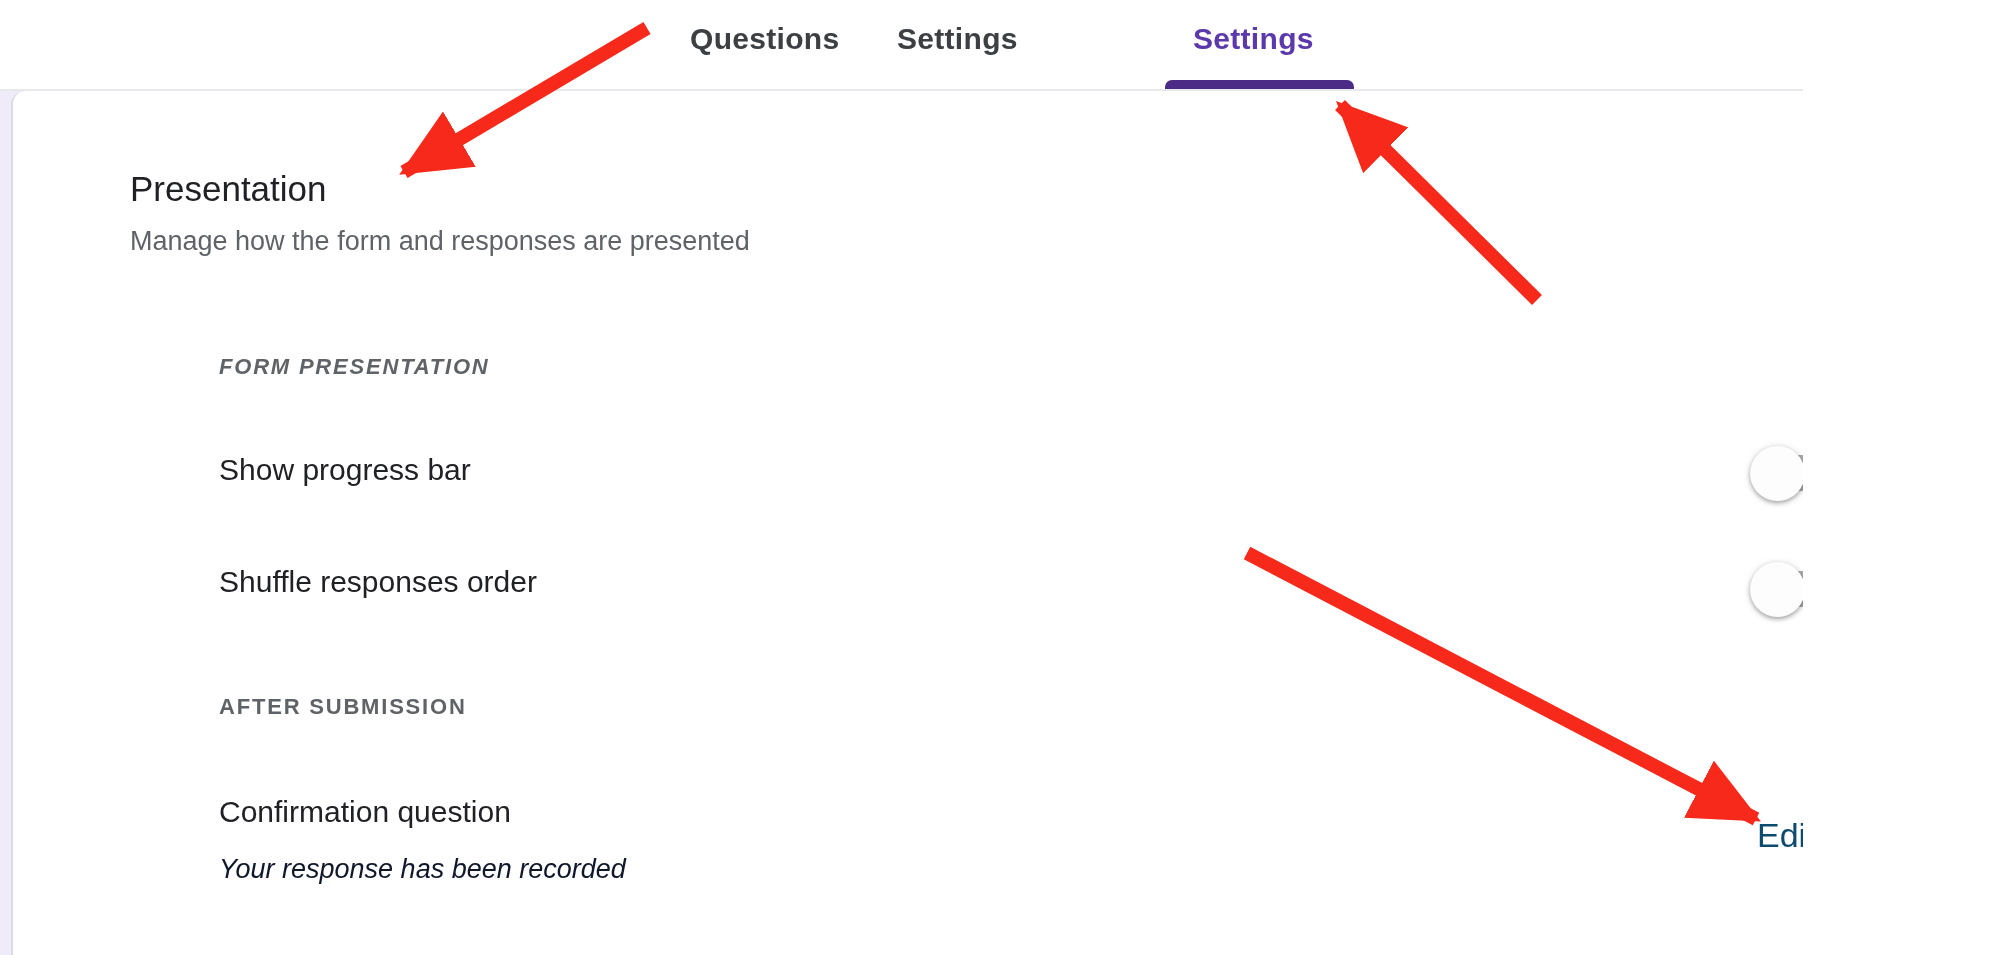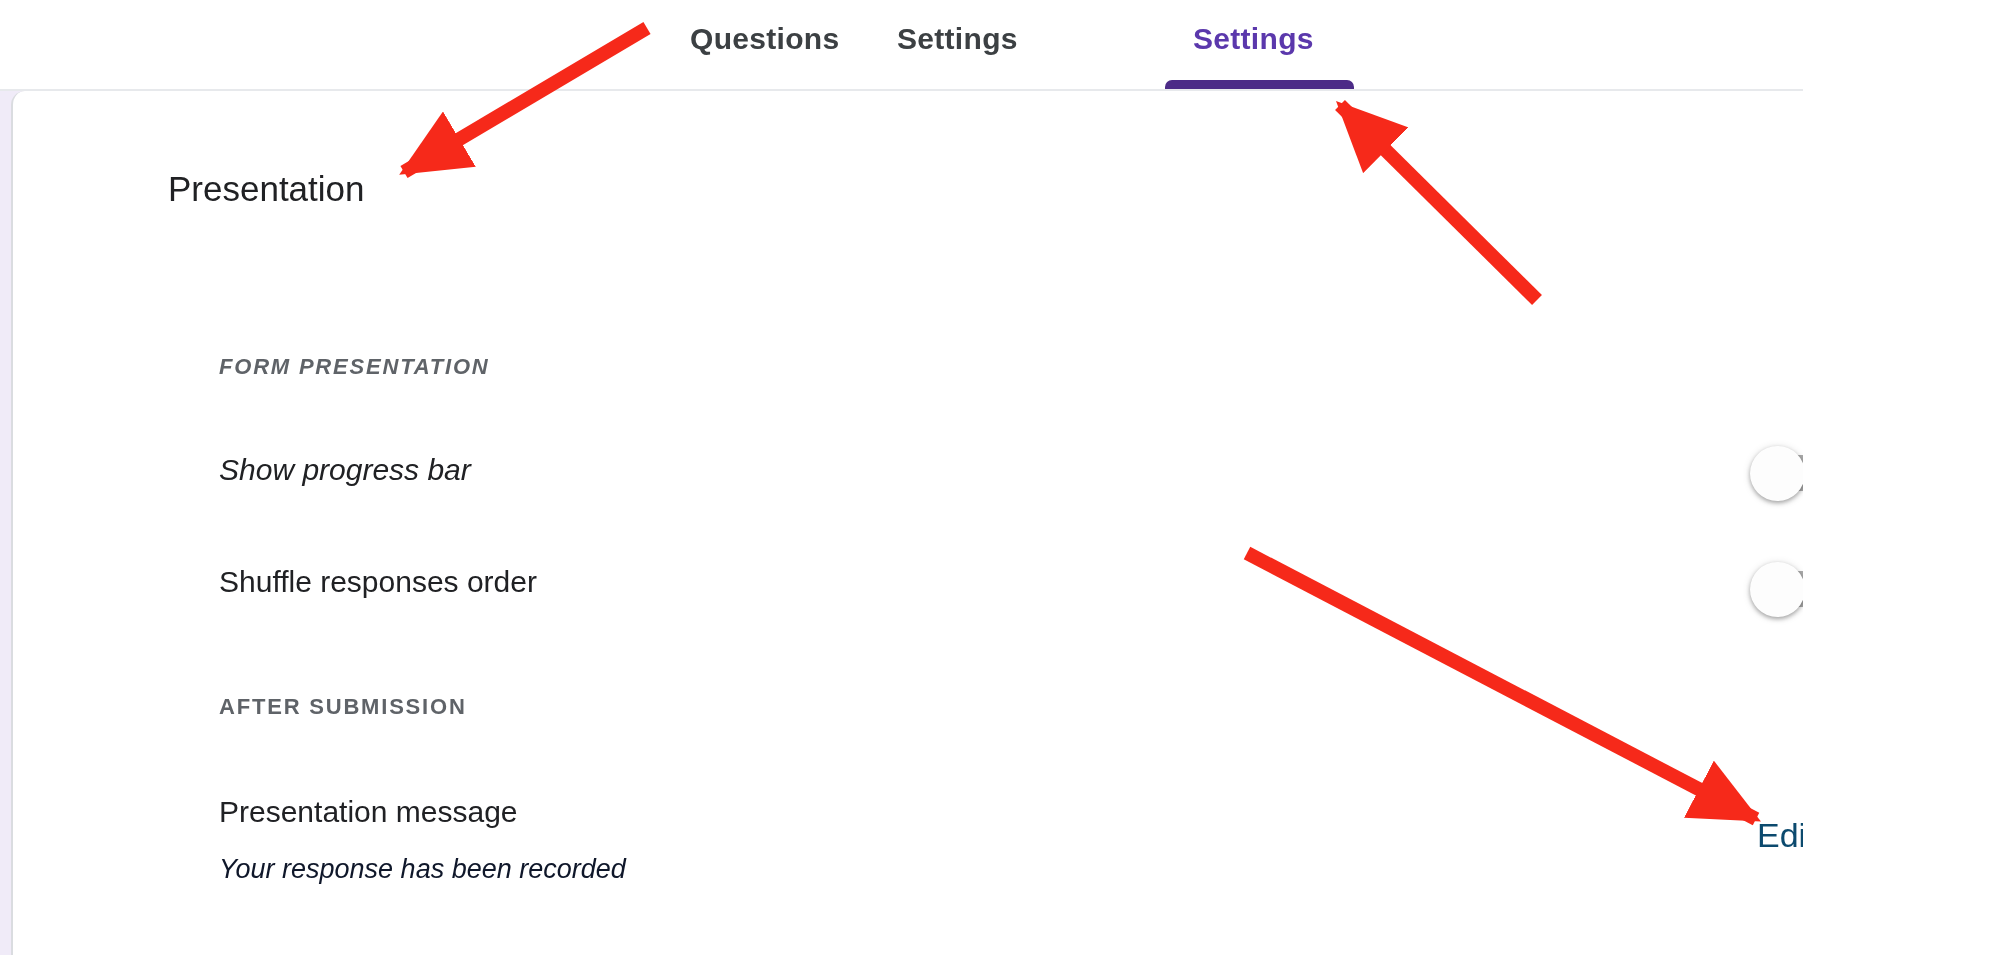--- a/index.html
+++ b/index.html
@@ -22,26 +22,26 @@
     position:absolute;left:1165px;top:80px;width:189px;height:9px;
     background:#4c2b87;border-radius:7px 7px 0 0;
   }
   
   .card{
     position:absolute;left:11px;top:91px;width:1988px;height:864px;
     background:#ffffff;border-left:2px solid #dadce0;border-radius:14px 0 0 0;
     z-index:1;
   }
   .txt{position:absolute;z-index:2;white-space:nowrap;}
-  .section-title{left:130px;top:166px;font-size:35px;line-height:46px;color:#202124;margin-left:38px;}
+  .section-title{left:130px;top:166px;font-size:35px;line-height:46px;color:#202124;}
   .section-subtitle{left:130px;top:222px;font-size:27px;line-height:38px;color:#5f6368;}
   .group-heading{font-size:22px;font-weight:700;letter-spacing:1.8px;color:#5f6368;left:219px;}
   .gh1{top:354px;font-style:italic;} .gh2{top:694px;}
   .row-label{left:219px;font-size:30px;color:#202124;line-height:40px;}
-  .rl1{top:450px;font-style:italic;} .rl2{top:562px;} .rl3{top:792px;}
+  .rl1{top:450px;} .rl2{top:562px;} .rl3{top:792px;}
   .row-sublabel{left:219px;top:854px;font-size:27px;font-style:italic;color:#0f172a;}
   .edit-link{left:1757px;top:816px;font-size:34px;color:#0c4a6e;cursor:pointer;}
   
   .chevron-btn{position:absolute;left:1798px;top:190px;width:52px;height:42px;z-index:2;cursor:pointer;
     display:flex;align-items:center;justify-content:center;background:transparent;border:none;padding:0;}
   
   .toggle{position:absolute;width:104px;height:56px;z-index:2;cursor:pointer;}
   .tg1{left:1750px;top:446px;} .tg2{left:1750px;top:562px;}
   .toggle .track{position:absolute;left:12px;top:9px;width:89px;height:36px;border-radius:18px;background:#acacac;}
   .toggle .knob{position:absolute;left:0;top:0;width:55px;height:55px;border-radius:50%;
@@ -57,20 +57,21 @@
   <div class="tabbar">
     <div class="tab" style="left:690px">Questions</div>
     <div class="tab" style="left:897px">Settings</div>
     <div class="tab active" style="left:1193px">Settings</div>
     <div class="tab-indicator"></div>
   </div>
 
   <div class="card"></div>
 
   <div class="txt section-title">Presentation</div>
+  <div class="txt section-subtitle">Manage how the form and responses are presented</div>
 
   <button class="chevron-btn">
     <span style="display:flex">
       <svg width="40" height="24" viewBox="0 0 40 24">
         <polyline points="4,20 20,4 36,20" fill="none" stroke="#1b1b1b" stroke-width="6" stroke-linecap="round" stroke-linejoin="miter"></polyline>
       </svg>
     </span>
   </button>
 
   <div class="txt group-heading gh1">FORM PRESENTATION</div>
@@ -82,21 +83,21 @@
   </div>
 
   <div class="txt row-label rl2">Shuffle responses order</div>
   <div class="toggle tg2">
     <div class="track"></div>
     <div class="knob"></div>
   </div>
 
   <div class="txt group-heading gh2">AFTER SUBMISSION</div>
 
-  <div class="txt row-label rl3">Presentation message</div>
+  <div class="txt row-label rl3">Confirmation question</div>
   <div class="txt row-sublabel">Your response has been recorded</div>
   <a class="txt edit-link">Edit</a>
 
   <svg class="arrow-overlay" id="arrow-overlay">
     <defs>
       <marker id="ah" markerWidth="5" markerHeight="4.6" refX="4.6" refY="2.3" orient="auto" markerUnits="strokeWidth">
         <path d="M0,0 L5,2.3 L0,4.6 Z" fill="#f6291a"></path>
       </marker>
     </defs>
   <line x1="647" y1="28" x2="404" y2="172" stroke="#f6291a" stroke-width="14" marker-end="url(#ah)"></line>

